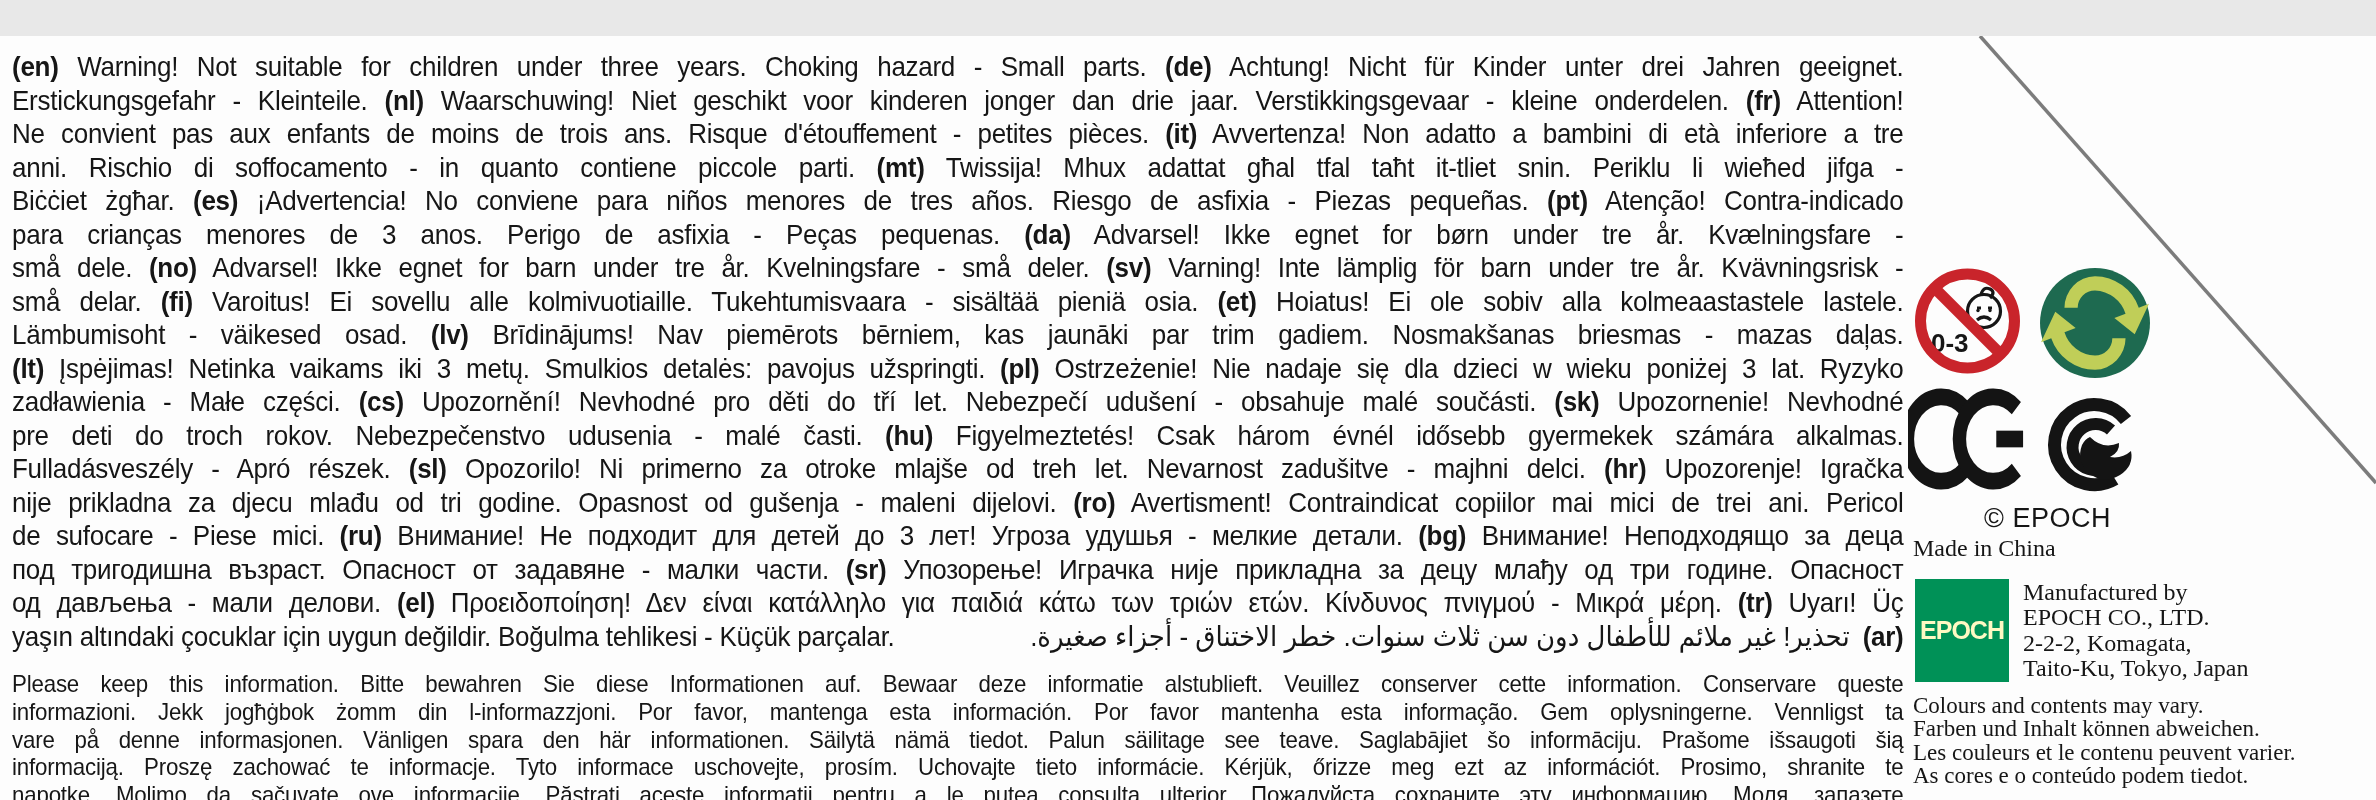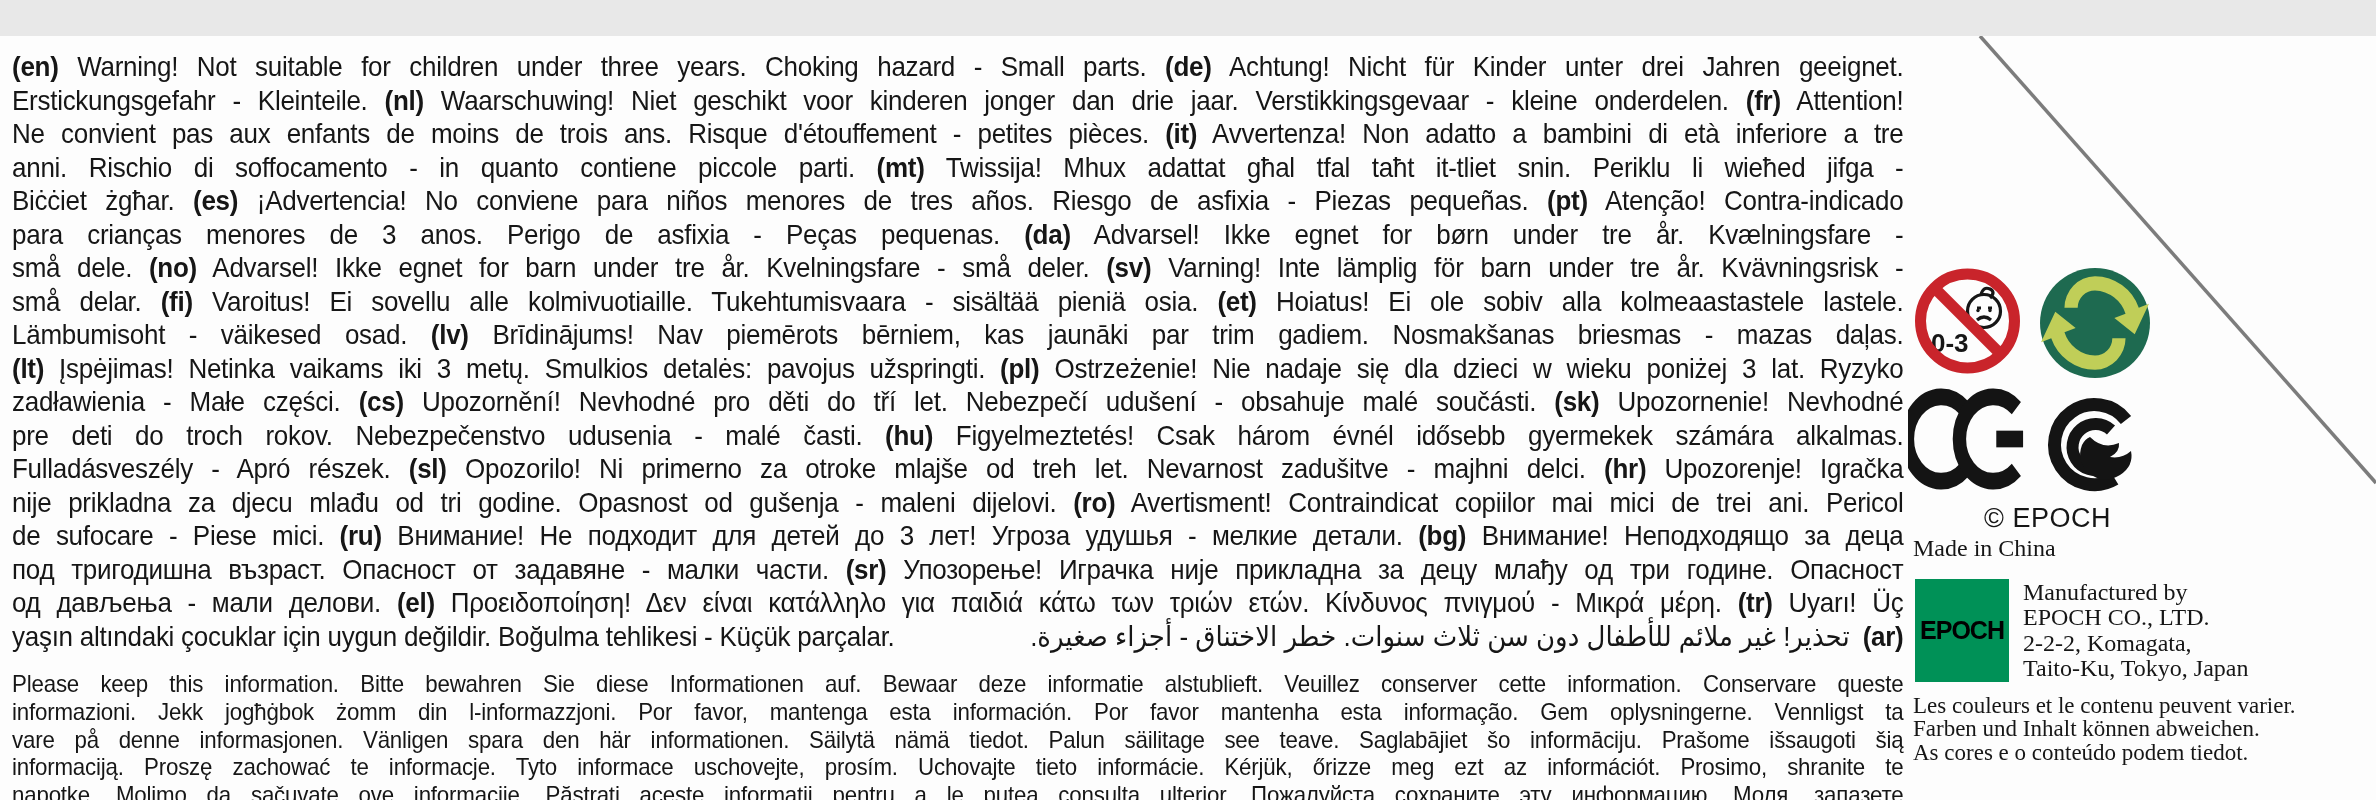--- a/index.html
+++ b/index.html
@@ -18,21 +18,21 @@
   
   #keep-text{top:634px;}
   .keep-line{font-size:24px;line-height:27.8px;letter-spacing:-0.2px;text-align:justify;text-align-last:justify;}
   .keep-flex{display:flex;align-items:baseline;font-size:24px;line-height:27.8px;letter-spacing:-0.2px;}
   .keep-flex .ar-seg{margin-left:auto;direction:rtl;unicode-bidi:isolate;}
   
   .abs{position:absolute;}
   #copyright{left:1984px;top:467px;font-size:27px;letter-spacing:0.5px;}
   #made-in{left:1913px;top:499px;font-family:"Liberation Serif","DejaVu Serif",serif;font-size:24px;}
   #epoch-logo{left:1915px;top:543px;width:94px;height:103px;background:#009157;display:flex;align-items:center;justify-content:center;}
-  #epoch-logo span{color:#000000;font-weight:700;font-size:25px;letter-spacing:-1px;}
+  #epoch-logo span{color:#fef9c3;font-weight:700;font-size:25px;letter-spacing:-1px;}
   #manufacturer{left:2023px;top:544px;font-family:"Liberation Serif","DejaVu Serif",serif;font-size:24px;line-height:25.4px;}
   #variation{left:1913px;top:658px;font-family:"Liberation Serif","DejaVu Serif",serif;font-size:23px;line-height:23.4px;}
   .plain-line{white-space:nowrap;}
   svg{display:block;}
   #diag{position:absolute;left:0;top:0;pointer-events:none;}
 </style>
 </head>
 <body>
 
 <div id="stage">
@@ -133,19 +133,20 @@
     <div>
         <div class="plain-line">Manufactured by</div>
         <div class="plain-line">EPOCH CO., LTD.</div>
         <div class="plain-line">2-2-2, Komagata,</div>
         <div class="plain-line">Taito-Ku, Tokyo, Japan</div>
       </div>
   </div>
 
   <div id="variation" class="abs">
     <div>
+        <div class="plain-line">Colours and contents may vary.</div>
+        <div class="plain-line">Farben und Inhalt können abweichen.</div>
         <div class="plain-line">Les couleurs et le contenu peuvent varier.</div>
-        <div class="plain-line">Farben und Inhalt können abweichen.</div>
         <div class="plain-line">As cores e o conteúdo podem tiedot.</div>
       </div>
   </div>
 
 </div>
 
 </body></html>

